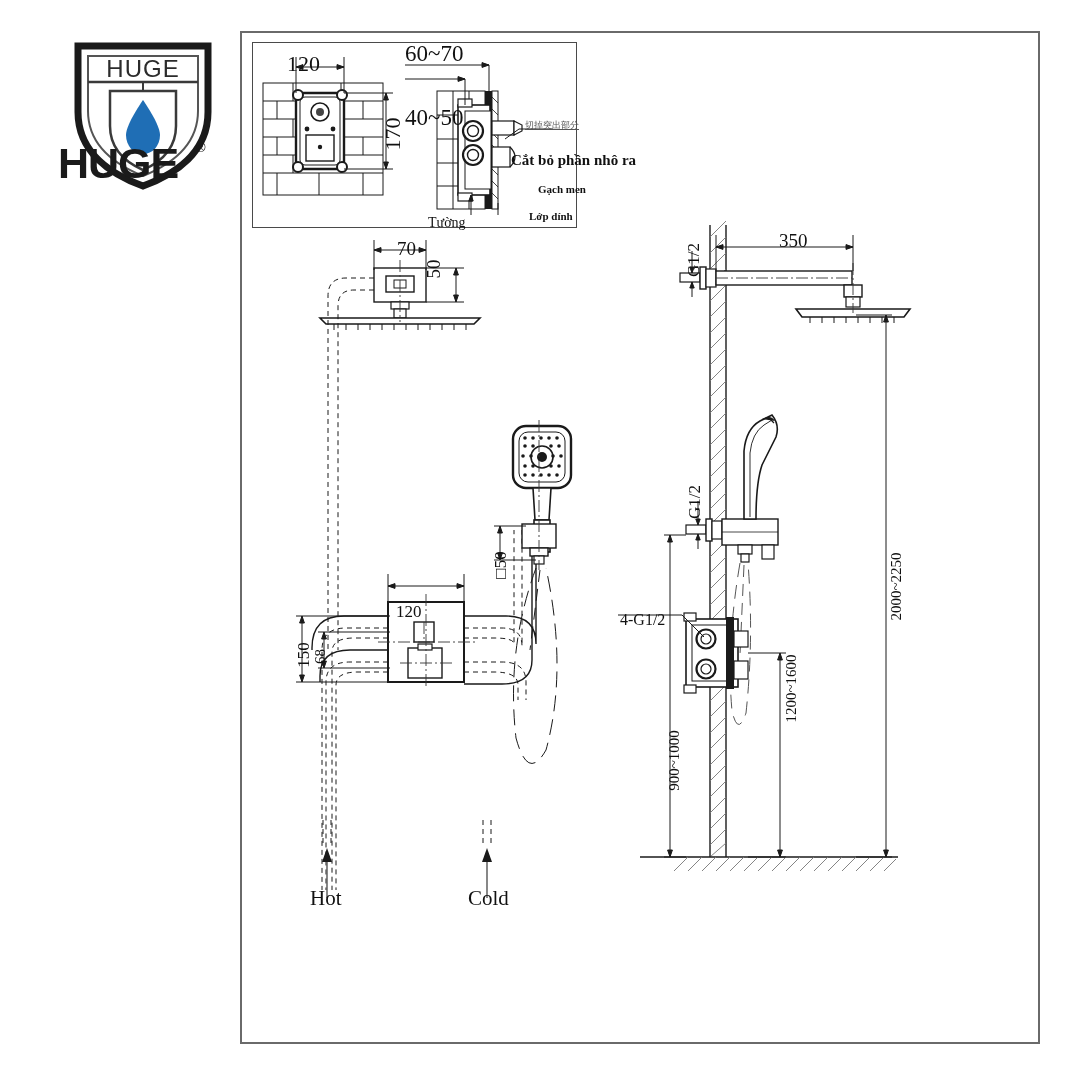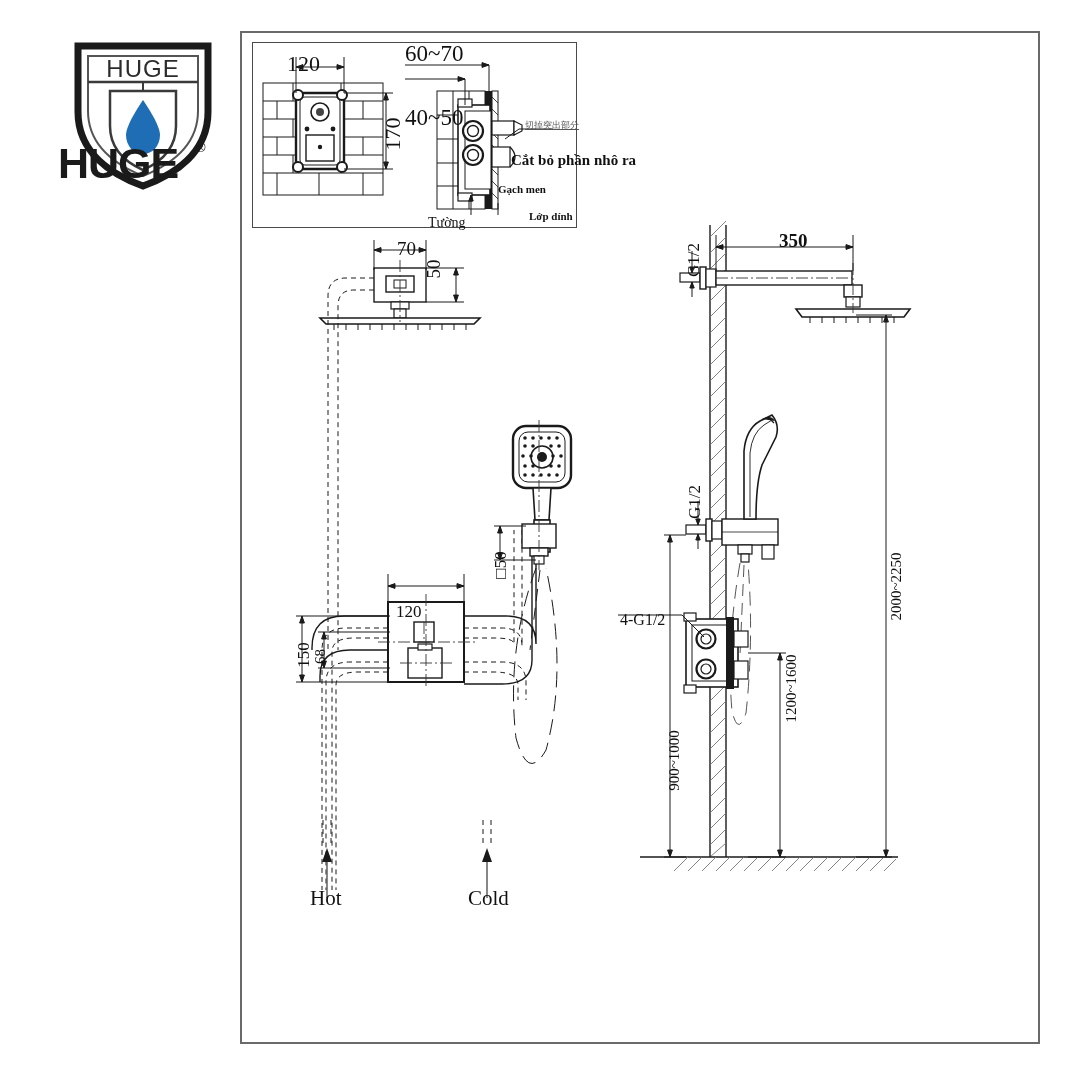--- a/index.html
+++ b/index.html
@@ -168,21 +168,21 @@
       <path d="M218 152 l-2.2 6 h4.4 z" fill="#1a1a1a"></path>
     </g>
   </svg>
 
   <div class="dim" style="left:34px;top:8px;font-size:22px;">120</div>
   <div class="dim dimv" style="left:123px;top:78px;font-size:22px;">170</div>
   <div class="dim" style="left:152px;top:-2px;font-size:23px;">60~70</div>
   <div class="dim" style="left:152px;top:14px;font-size:23px;margin-top:48px;">40~50</div>
   <div class="dim lbl-sans" style="left:272px;top:76px;font-size:9px;color:#555;text-decoration:underline;">切掉突出部分</div>
   <div class="dim" style="left:258px;top:92px;font-size:15px;font-weight:bold;margin-top:17px;">Cắt bỏ phần nhô ra</div>
-  <div class="dim" style="left:245px;top:140px;font-size:11px;font-weight:bold;">Gạch men</div>
+  <div class="dim" style="left:245px;top:140px;font-size:11px;font-weight:bold;padding-left:40px;">Gạch men</div>
   <div class="dim" style="left:230px;top:167px;font-size:11px;font-weight:bold;margin-left:46px;">Lớp dính</div>
   <div class="dim" style="left:175px;top:172px;font-size:14px;font-weight:normal;">Tường</div>
 </div>
 
 <svg class="abs" style="left:250px;top:230px;" width="430" height="700" viewBox="0 0 430 700">
 
   <g>
     <rect x="124" y="38" width="52" height="34" fill="#fff" stroke="#1a1a1a" stroke-width="1.4"></rect>
     <rect x="136" y="46" width="28" height="16" fill="#fff" stroke="#1a1a1a" stroke-width="1.4"></rect>
     <rect x="144" y="50" width="12" height="8" fill="#fff" stroke="#1a1a1a" stroke-width="1"></rect>
@@ -539,18 +539,18 @@
   <g class="ln thin">
     <line x1="216" y1="90" x2="252" y2="90"></line>
     <line x1="216" y1="632" x2="252" y2="632"></line>
     <line x1="246" y1="90" x2="246" y2="632"></line>
     <path d="M246 90 l-2.4 7 h4.8 z" fill="#1a1a1a"></path>
     <path d="M246 632 l-2.4 -7 h4.8 z" fill="#1a1a1a"></path>
   </g>
 </svg>
 
 <div class="dim dimv" style="left:677px;top:250px;font-size:17px;">G1/2</div>
-<div class="dim" style="left:779px;top:230px;font-size:19px;font-weight:bold;">350</div>
+<div class="dim" style="left:779px;top:230px;font-size:19px;">350</div>
 <div class="dim dimv" style="left:678px;top:492px;font-size:17px;">G1/2</div>
 <div class="dim" style="left:620px;top:611px;font-size:16px;">4-G1/2</div>
 <div class="dim dimv" style="left:644px;top:752px;font-size:15px;">900~1000</div>
 <div class="dim dimv" style="left:757px;top:680px;font-size:15px;">1200~1600</div>
 <div class="dim dimv" style="left:862px;top:578px;font-size:15px;">2000~2250</div>
 
 </body></html>

